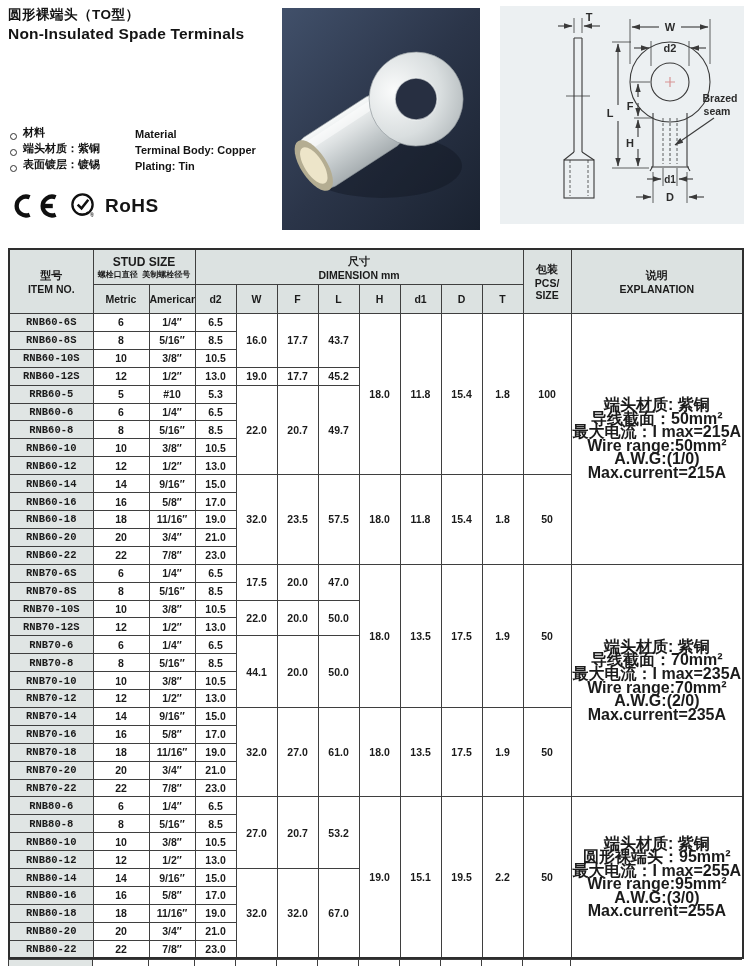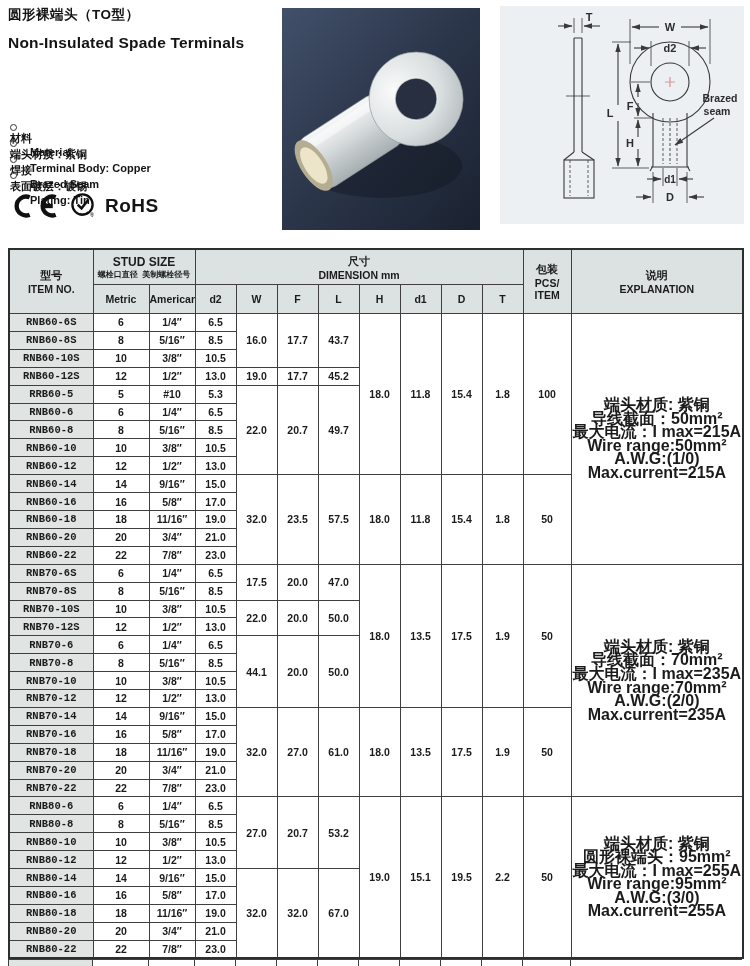--- a/index.html
+++ b/index.html
@@ -2,24 +2,24 @@
 <html><head>
 <meta charset="utf-8">
 <style>
   html,body{margin:0;padding:0;width:750px;height:966px;background:#ffffff;overflow:hidden;
     font-family:"Liberation Sans","DejaVu Sans",sans-serif;color:#141414;}
   .page{position:relative;width:626px;height:966px;}
 
   
   .title-block{position:absolute;left:8px;top:6px;}
   .title-cn{font-size:13.5px;font-weight:700;letter-spacing:.5px;}
-  .title-en{font-size:15.5px;font-weight:700;margin-top:10px;letter-spacing:.2px;}
+  .title-en{font-size:15.5px;font-weight:700;margin-top:1px;letter-spacing:.2px;}
 
   .materials{position:absolute;left:10px;top:124px;font-size:11px;font-weight:700;}
-  .mat-row{display:flex;align-items:flex-start;height:16px;flex-direction:column;}
+  .mat-row{display:flex;align-items:flex-end;height:16px;}
   .bullet{width:5px;height:5px;border:1.6px solid #333;border-radius:50%;margin-right:6px;flex:0 0 auto;}
   .mat-cn{width:92px;}
   .mat-en{margin-left:20px;}
 
   .certs{position:absolute;left:8px;top:192px;display:flex;align-items:center;gap:9px;}
   .rohs{font-size:19px;font-weight:800;letter-spacing:.5px;}
 
   .photo{position:absolute;left:282px;top:8px;width:198px;height:222px;}
   .diagram{position:absolute;left:500px;top:6px;width:244px;height:218px;background:#ecf0f2;}
 
@@ -57,25 +57,20 @@
   <div class="materials">
     <div class="mat-row">
       <span class="bullet"></span>
       <span class="mat-cn">材料</span>
       <span class="mat-en">Material</span>
     </div>
     <div class="mat-row">
       <span class="bullet"></span>
       <span class="mat-cn">端头材质：紫铜</span>
       <span class="mat-en">Terminal Body: Copper</span>
-    </div>
-    <div class="mat-row">
-      <span class="bullet"></span>
-      <span class="mat-cn">焊接</span>
-      <span class="mat-en">Brazed Seam</span>
     </div>
     <div class="mat-row">
       <span class="bullet"></span>
       <span class="mat-cn">表面镀层：镀锡</span>
       <span class="mat-en">Plating: Tin</span>
     </div>
   </div>
 
   <div class="certs">
     <svg width="52" height="26" viewBox="0 0 72 32">
@@ -222,21 +217,21 @@
             <div class="th-small">STUD SIZE</div>
             <div class="th-sub-cn"><span>螺栓口直径</span>&nbsp;&nbsp;<span>美制螺栓径号</span></div>
           </th>
           <th colspan="8">
             <div class="th-cn">尺寸</div>
             <div>DIMENSION mm</div>
           </th>
           <th rowspan="2">
             <div class="th-cn">包装</div>
             <div>PCS/</div>
-            <div>ITEM</div>
+            <div>SIZE</div>
           </th>
           <th rowspan="2">
             <div class="th-cn">说明</div>
             <div>EXPLANATION</div>
           </th>
         </tr>
         <tr class="h2">
           <th>Metric</th>
           <th>American</th>
           <th>d2</th>

